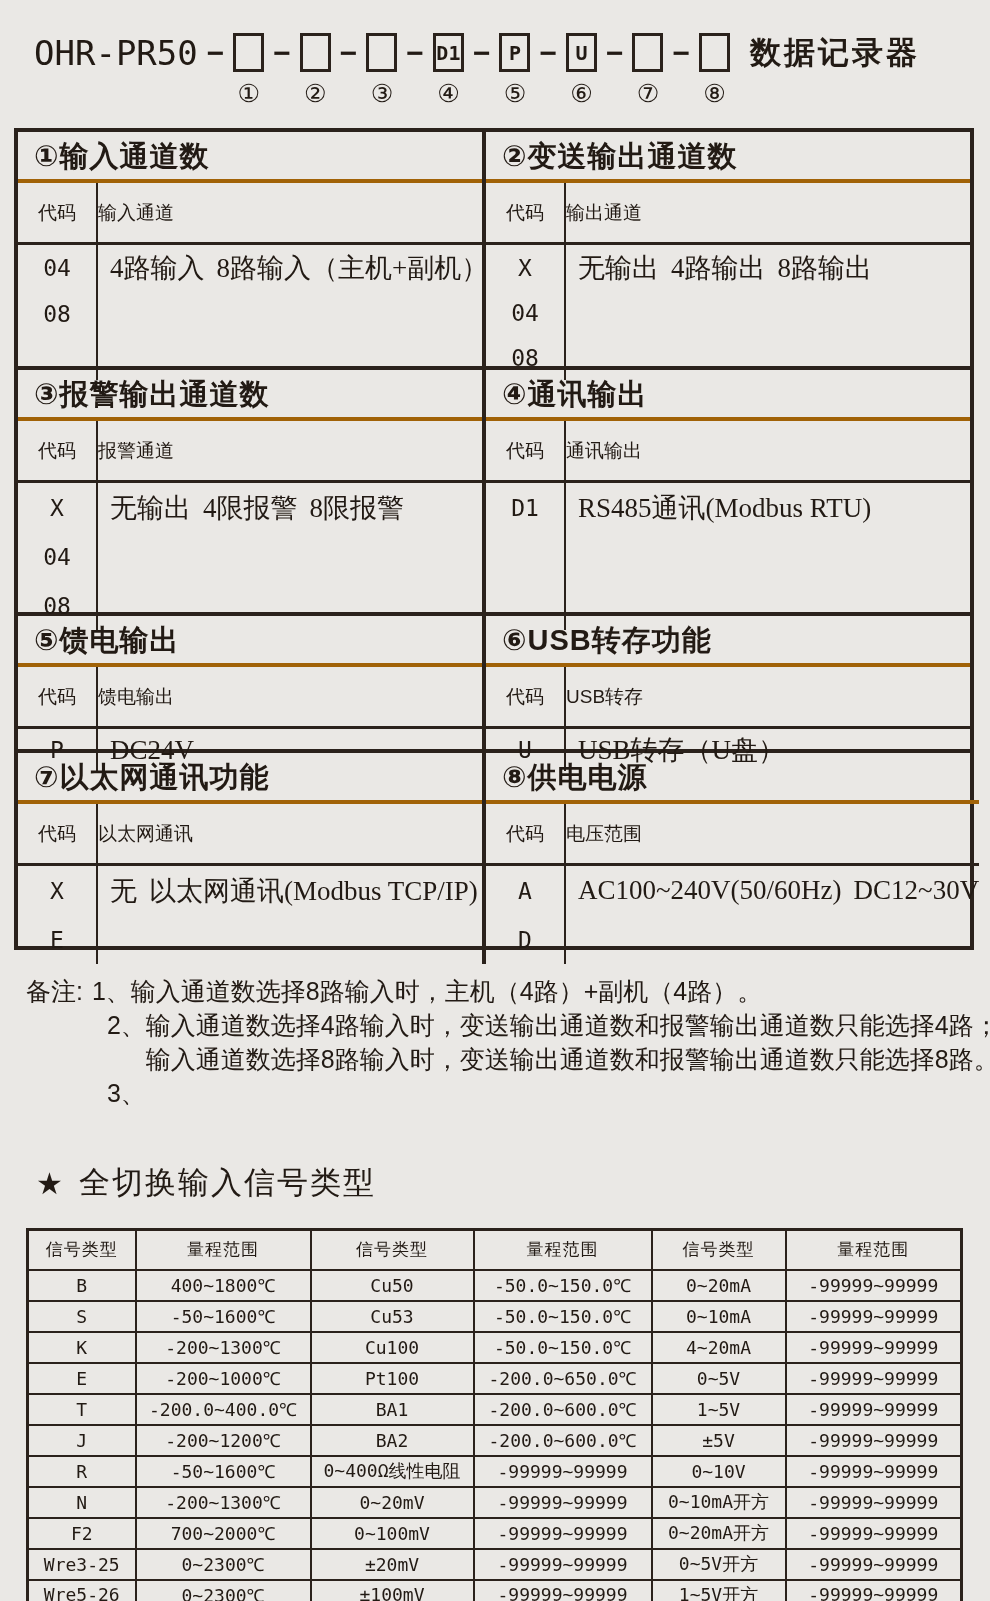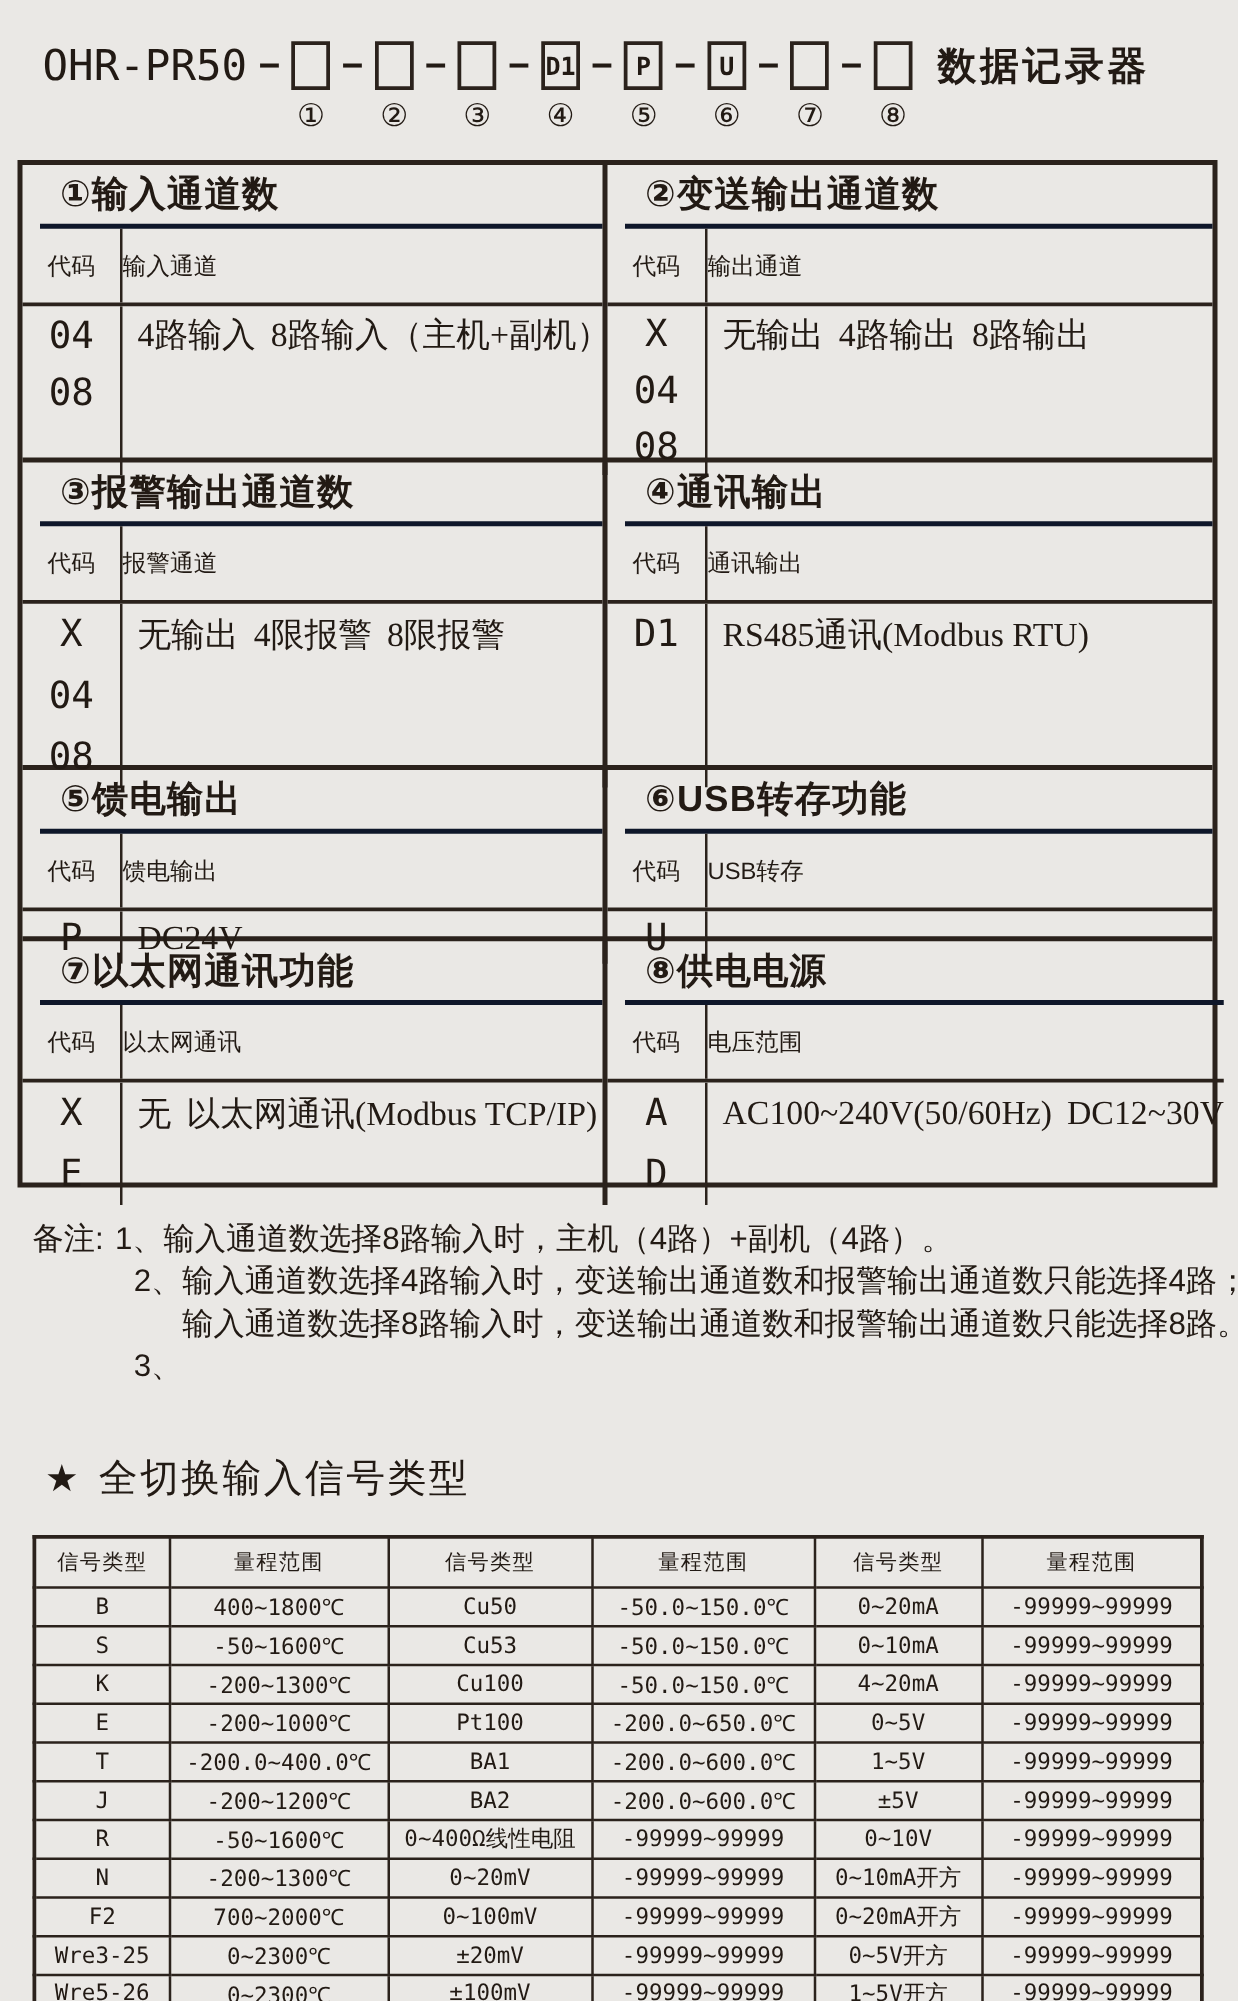--- a/index.html
+++ b/index.html
@@ -76,22 +76,21 @@
   .p3 { height: 137px; }
   .p4 { height: 197px; }
   .sec { display: flex; flex-direction: column; }
   .sec-title {
     height: 51px;
     line-height: 48px;
     font-size: 29px;
     font-weight: bold;
     padding-left: 16px;
     letter-spacing: 1px;
-    border-bottom: 4px solid #0f172a;
-    margin-left: 14px;
+    border-bottom: 4px solid #a16207;
   }
   .sec-head {
     display: grid;
     grid-template-columns: 80px 1fr;
     height: 62px;
     border-bottom: 3px solid #2b221c;
     font-size: 19px;
   }
   .sec-head .code-h {
     display: flex; align-items: center; justify-content: center;
@@ -104,21 +103,21 @@
     grid-template-columns: 80px 1fr;
     font-size: 27px;
     overflow: hidden;
   }
   .sec-body .codes { border-right: 2px solid #2b221c; display: flex; flex-direction: column; }
   .sec-body .descs { display: flex; flex-direction: row; font-family: Liberation Serif, serif; }
   .code-cell {
     height: var(--rh);
     display: flex; align-items: center; justify-content: center;
     font-family: "DejaVu Sans Mono", "Liberation Mono", monospace;
-    font-size: 30px;
+    font-size: 23px;
   }
   .desc-cell {
     height: var(--rh);
     display: flex; align-items: center;
     padding-left: 12px;
     white-space: nowrap;
   }
 
   
   .notes {
@@ -316,20 +315,23 @@
     </div>
     <div class="sec" style="--rh:42px">
       <div class="sec-title">⑥USB转存功能</div>
       <div class="sec-head">
         <div class="code-h">代码</div>
         <div class="desc-h">USB转存</div>
       </div>
       <div class="sec-body">
           <div class="codes">
             <div class="code-cell">U</div>
+          </div>
+          <div class="descs">
+            <div class="desc-cell">USB转存（U盘）</div>
           </div>
         </div>
     </div>
   </div>
   <div class="pair p4">
     <div class="sec" style="--rh:49px">
       <div class="sec-title">⑦以太网通讯功能</div>
       <div class="sec-head">
         <div class="code-h">代码</div>
         <div class="desc-h">以太网通讯</div>

